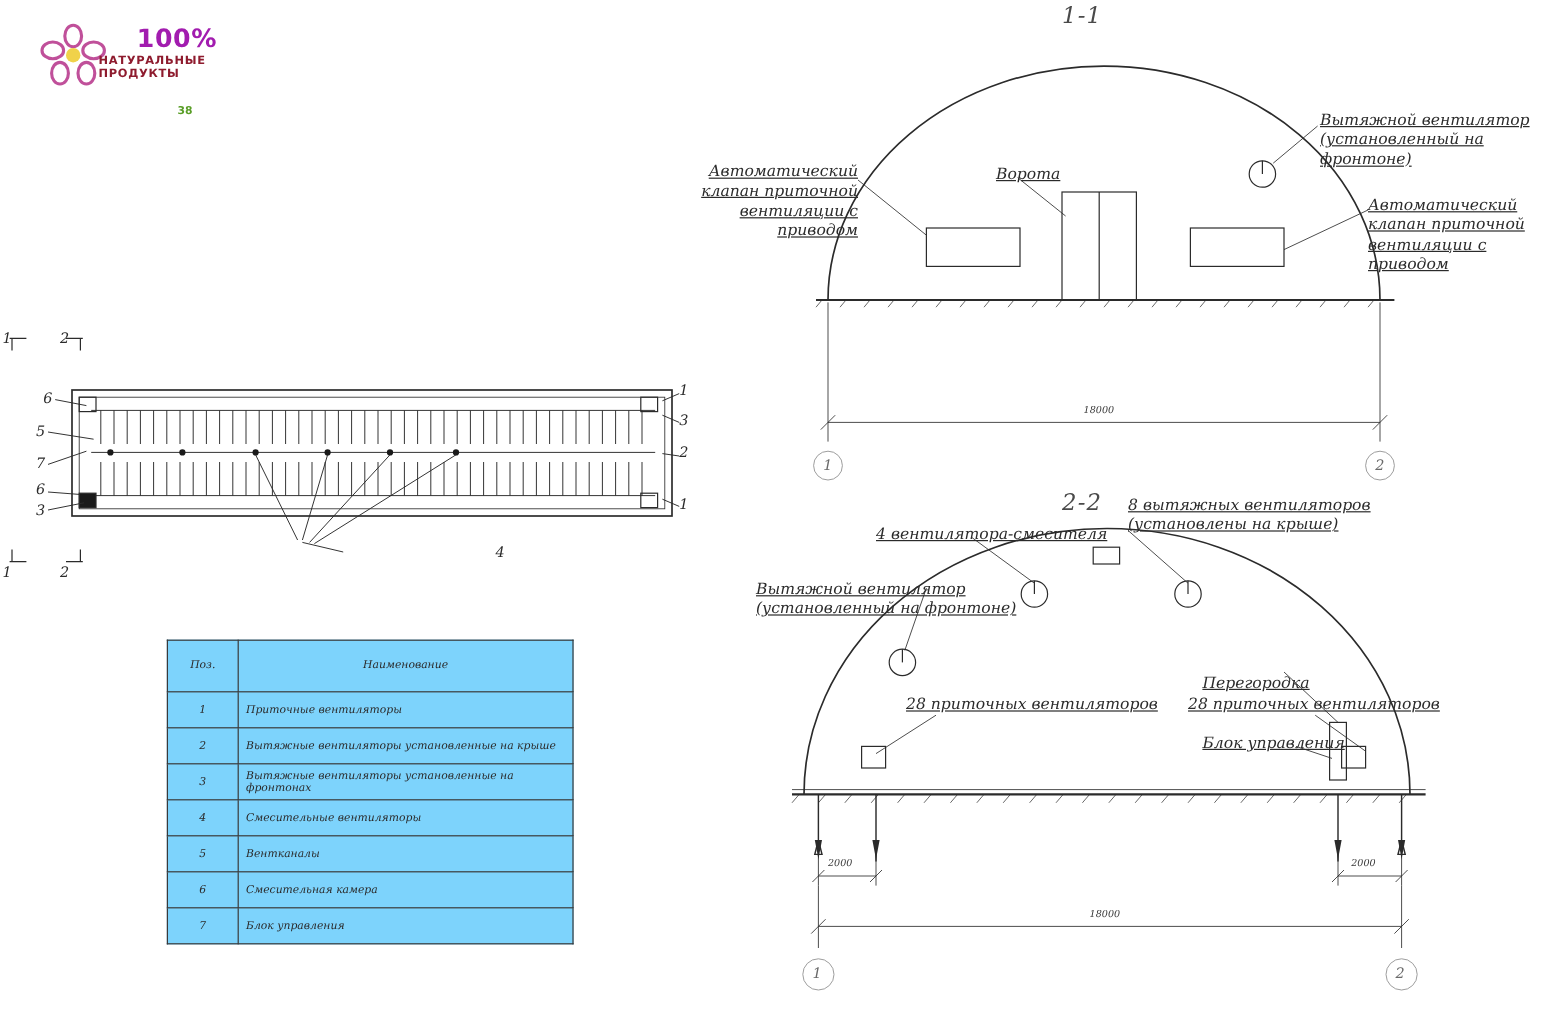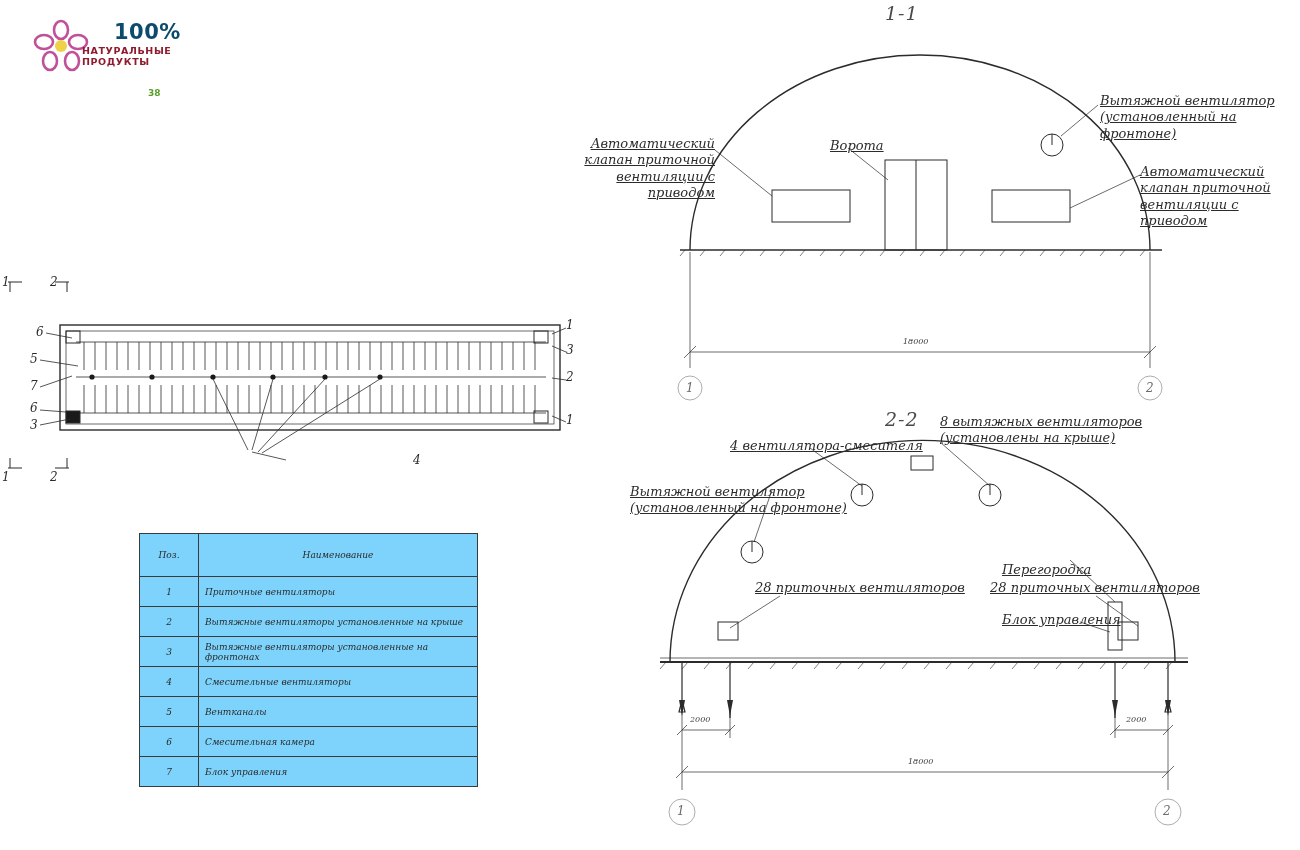--- a/index.html
+++ b/index.html
@@ -11,21 +11,21 @@
     overflow:hidden;
   }
   .abs{position:absolute;}
 
   
   #logo{left:22px;top:14px;width:220px;height:110px;}
   .logo-flower{position:absolute;left:8px;top:4px;}
   .logo-100{
     position:absolute;left:92px;top:6px;
     font-family:"DejaVu Sans",sans-serif;
-    font-weight:bold;font-size:21px;color:#0c4a6e;letter-spacing:.5px;
+    font-weight:bold;font-size:21px;color:#a21caf;letter-spacing:.5px;
   }
   .logo-sub{
     position:absolute;left:60px;top:31px;
     font-family:"DejaVu Sans",sans-serif;
     font-weight:bold;font-size:9.5px;color:#8e1b2e;letter-spacing:.6px;
   }
   .logo-word{
     position:absolute;left:18px;top:38px;
     font-family:"DejaVu Serif",serif;
     font-style:italic;font-weight:bold;font-size:40px;color:#5a9e28;

